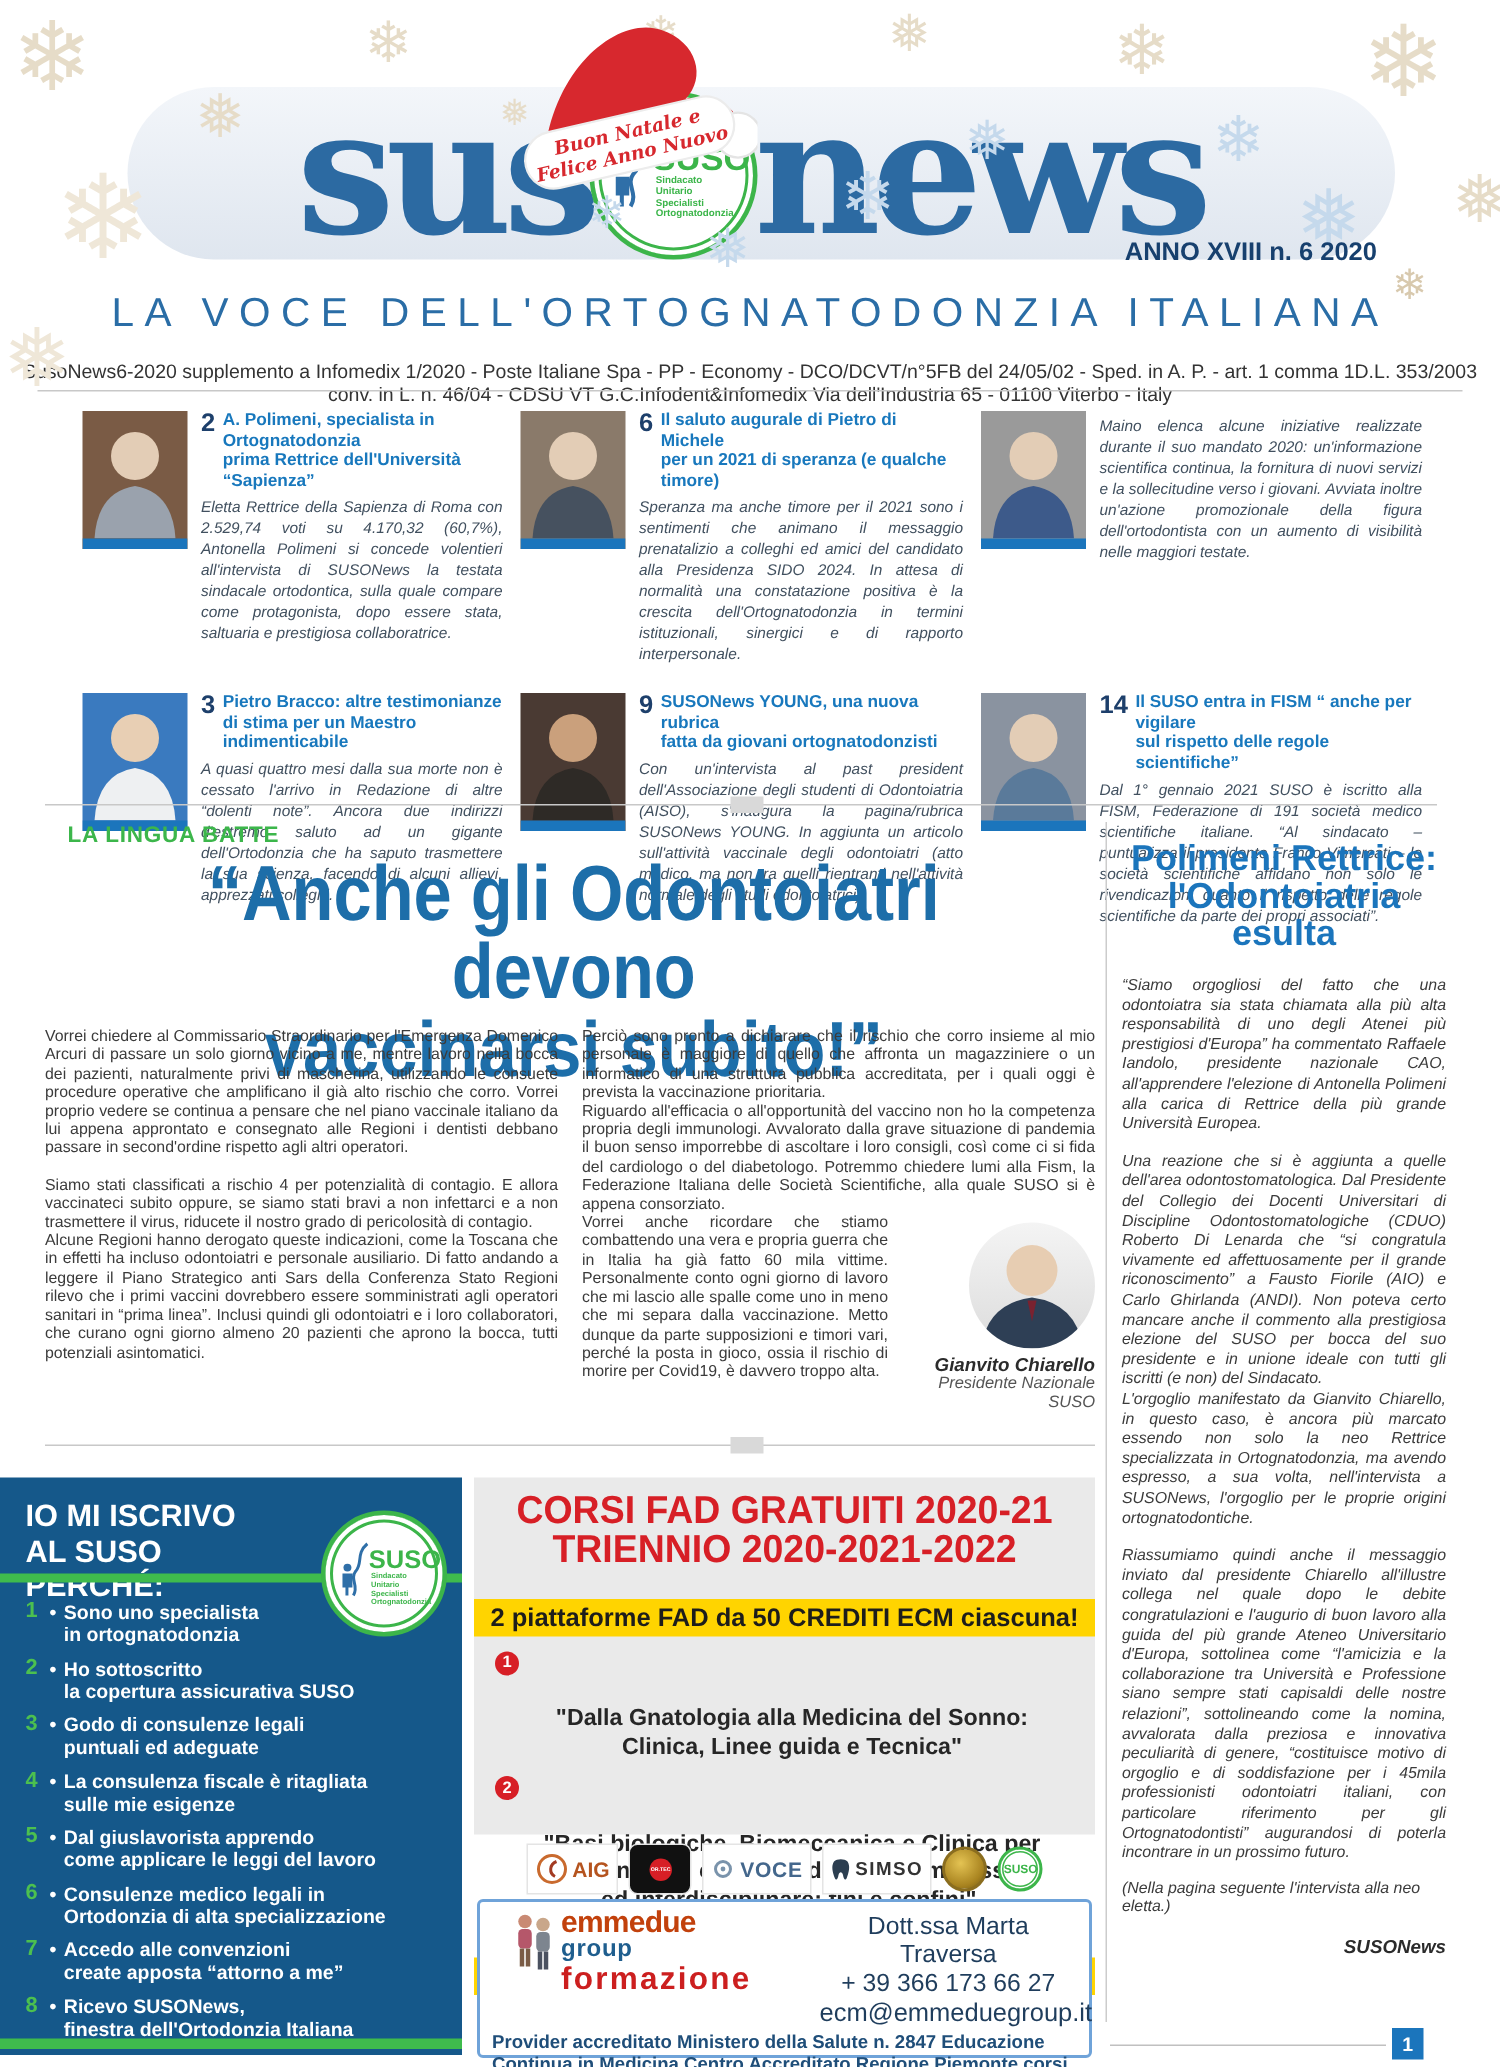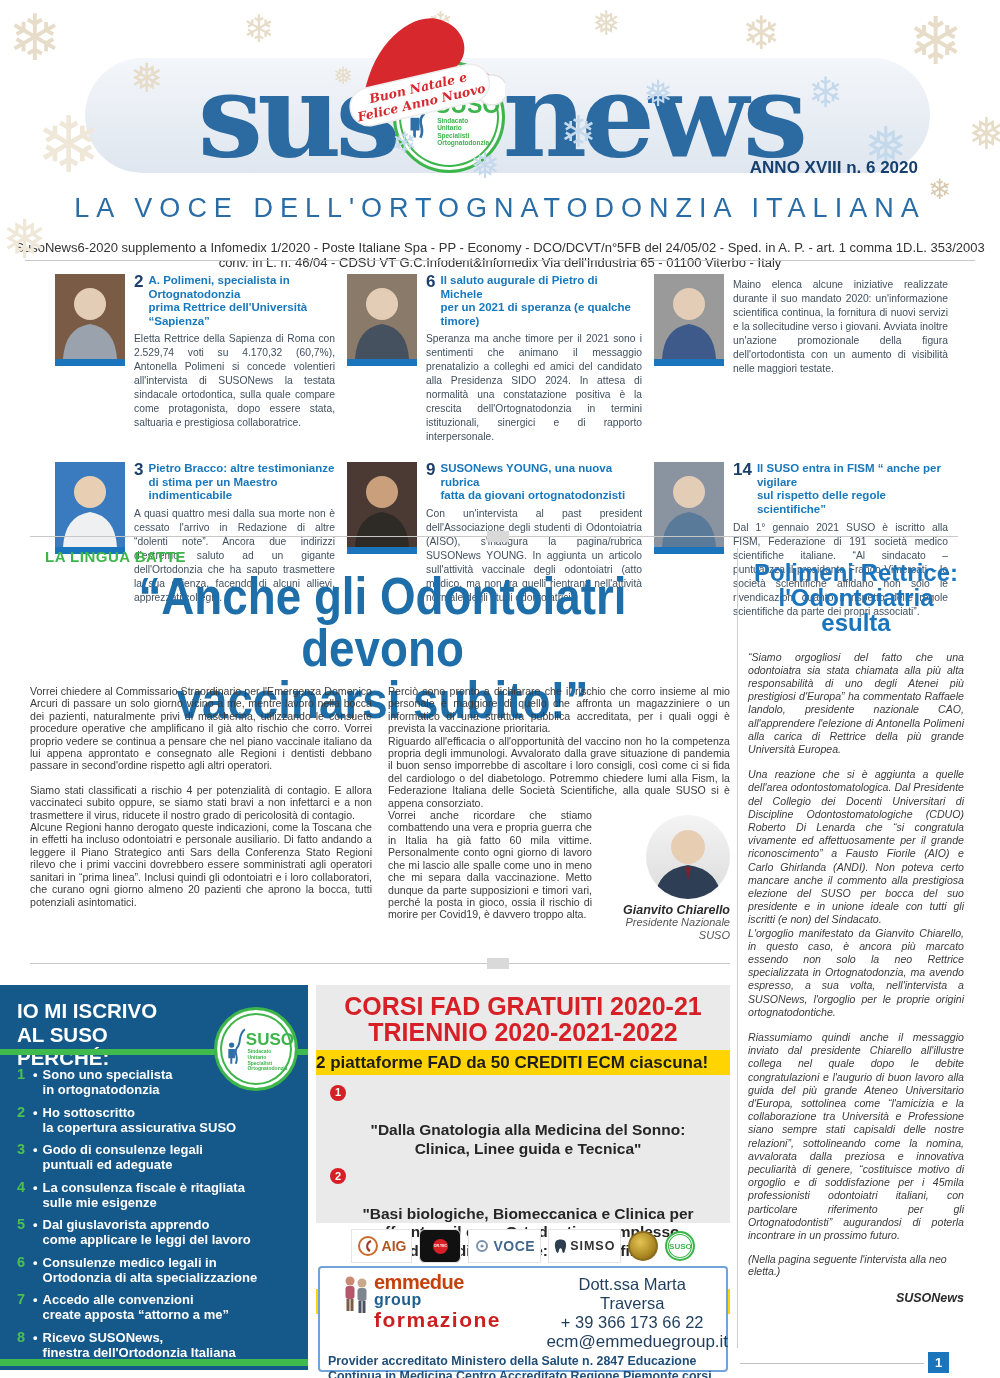--- a/index.html
+++ b/index.html
@@ -44,21 +44,21 @@
   
   .toc { position:absolute; left:55px; top:274px; width:905px;
     display:grid; grid-template-columns:292px 307px 306px; column-gap:0; row-gap:18px; }
   .toc-item { display:flex; padding-right:12px; }
   .nphoto { position:relative; width:70px; min-width:70px; height:92px; margin-right:9px; overflow:hidden; }
   .nphoto svg { position:absolute; left:0; top:0; width:100%; height:85px; }
   .nphoto-bar { position:absolute; left:0; bottom:0; width:100%; height:7px; background:#1b75bc; }
   .toc-head { display:flex; align-items:flex-start; }
   .toc-num { font-weight:bold; font-size:17px; color:#1d3f6b; margin-right:5px; line-height:1; transform:translateY(-1px); }
   .toc-title { font-weight:bold; font-size:11.5px; line-height:1.18; color:#1878bd; white-space:pre-line; }
-  .toc-body { margin-top:4px; font-size:10.3px; line-height:1.36;
+  .toc-body { margin-top:4px; font-style:italic; font-size:10.3px; line-height:1.36;
     color:#41505f; text-align:justify; }
   
   .kicker { position:absolute; left:45px; top:548px; font-weight:bold; font-size:15px;
     color:#3cb64b; letter-spacing:0.5px; }
   .headline-wrap { position:absolute; left:30px; top:570px; width:705px; text-align:center; }
   .headline { display:inline-block; transform:scaleX(0.88); transform-origin:center top;
     font-weight:bold; font-size:52px; line-height:1.0; color:#1d6ea9; white-space:pre-line; }
   .acol { position:absolute; top:685px; width:342px; font-size:10.6px; line-height:12.4px;
     text-align:justify; color:#3b3b3b; }
   .acol-1 { left:30px; } .acol-2 { left:388px; }
@@ -91,21 +91,21 @@
   .mbox-bar-top { top:64px; } .mbox-bar-bot { bottom:4px; height:7px; }
   .mbox-logo { position:absolute; right:10px; top:22px; }
   .mlist { position:absolute; left:17px; top:82px; right:10px; }
   .m-item { display:flex; margin-bottom:7.5px; }
   .m-num { color:#4cc04f; font-weight:bold; font-size:14.5px; width:13px; line-height:15px; }
   .m-dot { color:#fff; font-weight:bold; font-size:13px; margin:0 5px 0 3px; line-height:15px; }
   .m-text { color:#fff; font-weight:bold; font-size:13px; line-height:15px; white-space:pre-line; }
   
   .fbox { position:absolute; left:316px; top:985px; width:414px; height:238px; background:#eaeaea; padding-top:8px; }
   .f-title { text-align:center; font-weight:bold; font-size:26px; line-height:1.0; color:#d71f26; transform:scaleX(0.96); }
-  .f-yellow { margin-top:5px; background:#ffd400; height:25px; display:flex; align-items:center; justify-content:flex-start; }
+  .f-yellow { margin-top:21px; background:#ffd400; height:25px; display:flex; align-items:center; justify-content:center; }
   .f-sub { font-weight:bold; font-size:17px; color:#1d1d1b; }
   .f-course { position:relative; margin:9px 14px 0; padding-left:10px; text-align:center;
     font-weight:bold; font-size:15.5px; line-height:1.2; color:#262626; white-space:pre-line; }
   .f-cnum { position:absolute; left:0; top:1px; width:16px; height:16px; border-radius:50%;
     background:#d71f26; color:#fff; font-size:11px; font-weight:bold;
     display:flex; align-items:center; justify-content:center; }
   .f-iscr { margin-top:7px; text-align:center; font-weight:bold; font-size:15.5px; color:#1d1d1b; }
   .f-mail { margin-top:4px; background:#ffd400; height:25px; display:flex; align-items:center; justify-content:center;
     font-style:italic; font-size:17px; color:#333; }
   
@@ -489,21 +489,21 @@
             <rect x="20.5" y="26" width="3" height="12" fill="#4a5160"></rect>
         </svg>
         <div class="e-brandcol">
           <div class="e-brand1">emmedue</div>
           <div class="e-brand2">group</div>
           <div class="e-brand3">formazione</div>
         </div>
       </div>
       <div class="e-right">
         <div>Dott.ssa Marta Traversa</div>
-        <div>+ 39 366 173 66 22</div>
+        <div>+ 39 366 173 66 27</div>
         <div class="mail">ecm@emmeduegroup.it</div>
       </div>
     </div>
     <div class="e-accr">Provider accreditato Ministero della Salute n. 2847  Educazione Continua in Medicina  Centro Accreditato Regione Piemonte corsi BLSD/CPR  Centro affiliato American Heart  Associazione corsi BLSD/CPR</div>
   </div>
 
   <div class="foot-line"></div>
   <div class="pagenum">1</div>
 
 </div>

